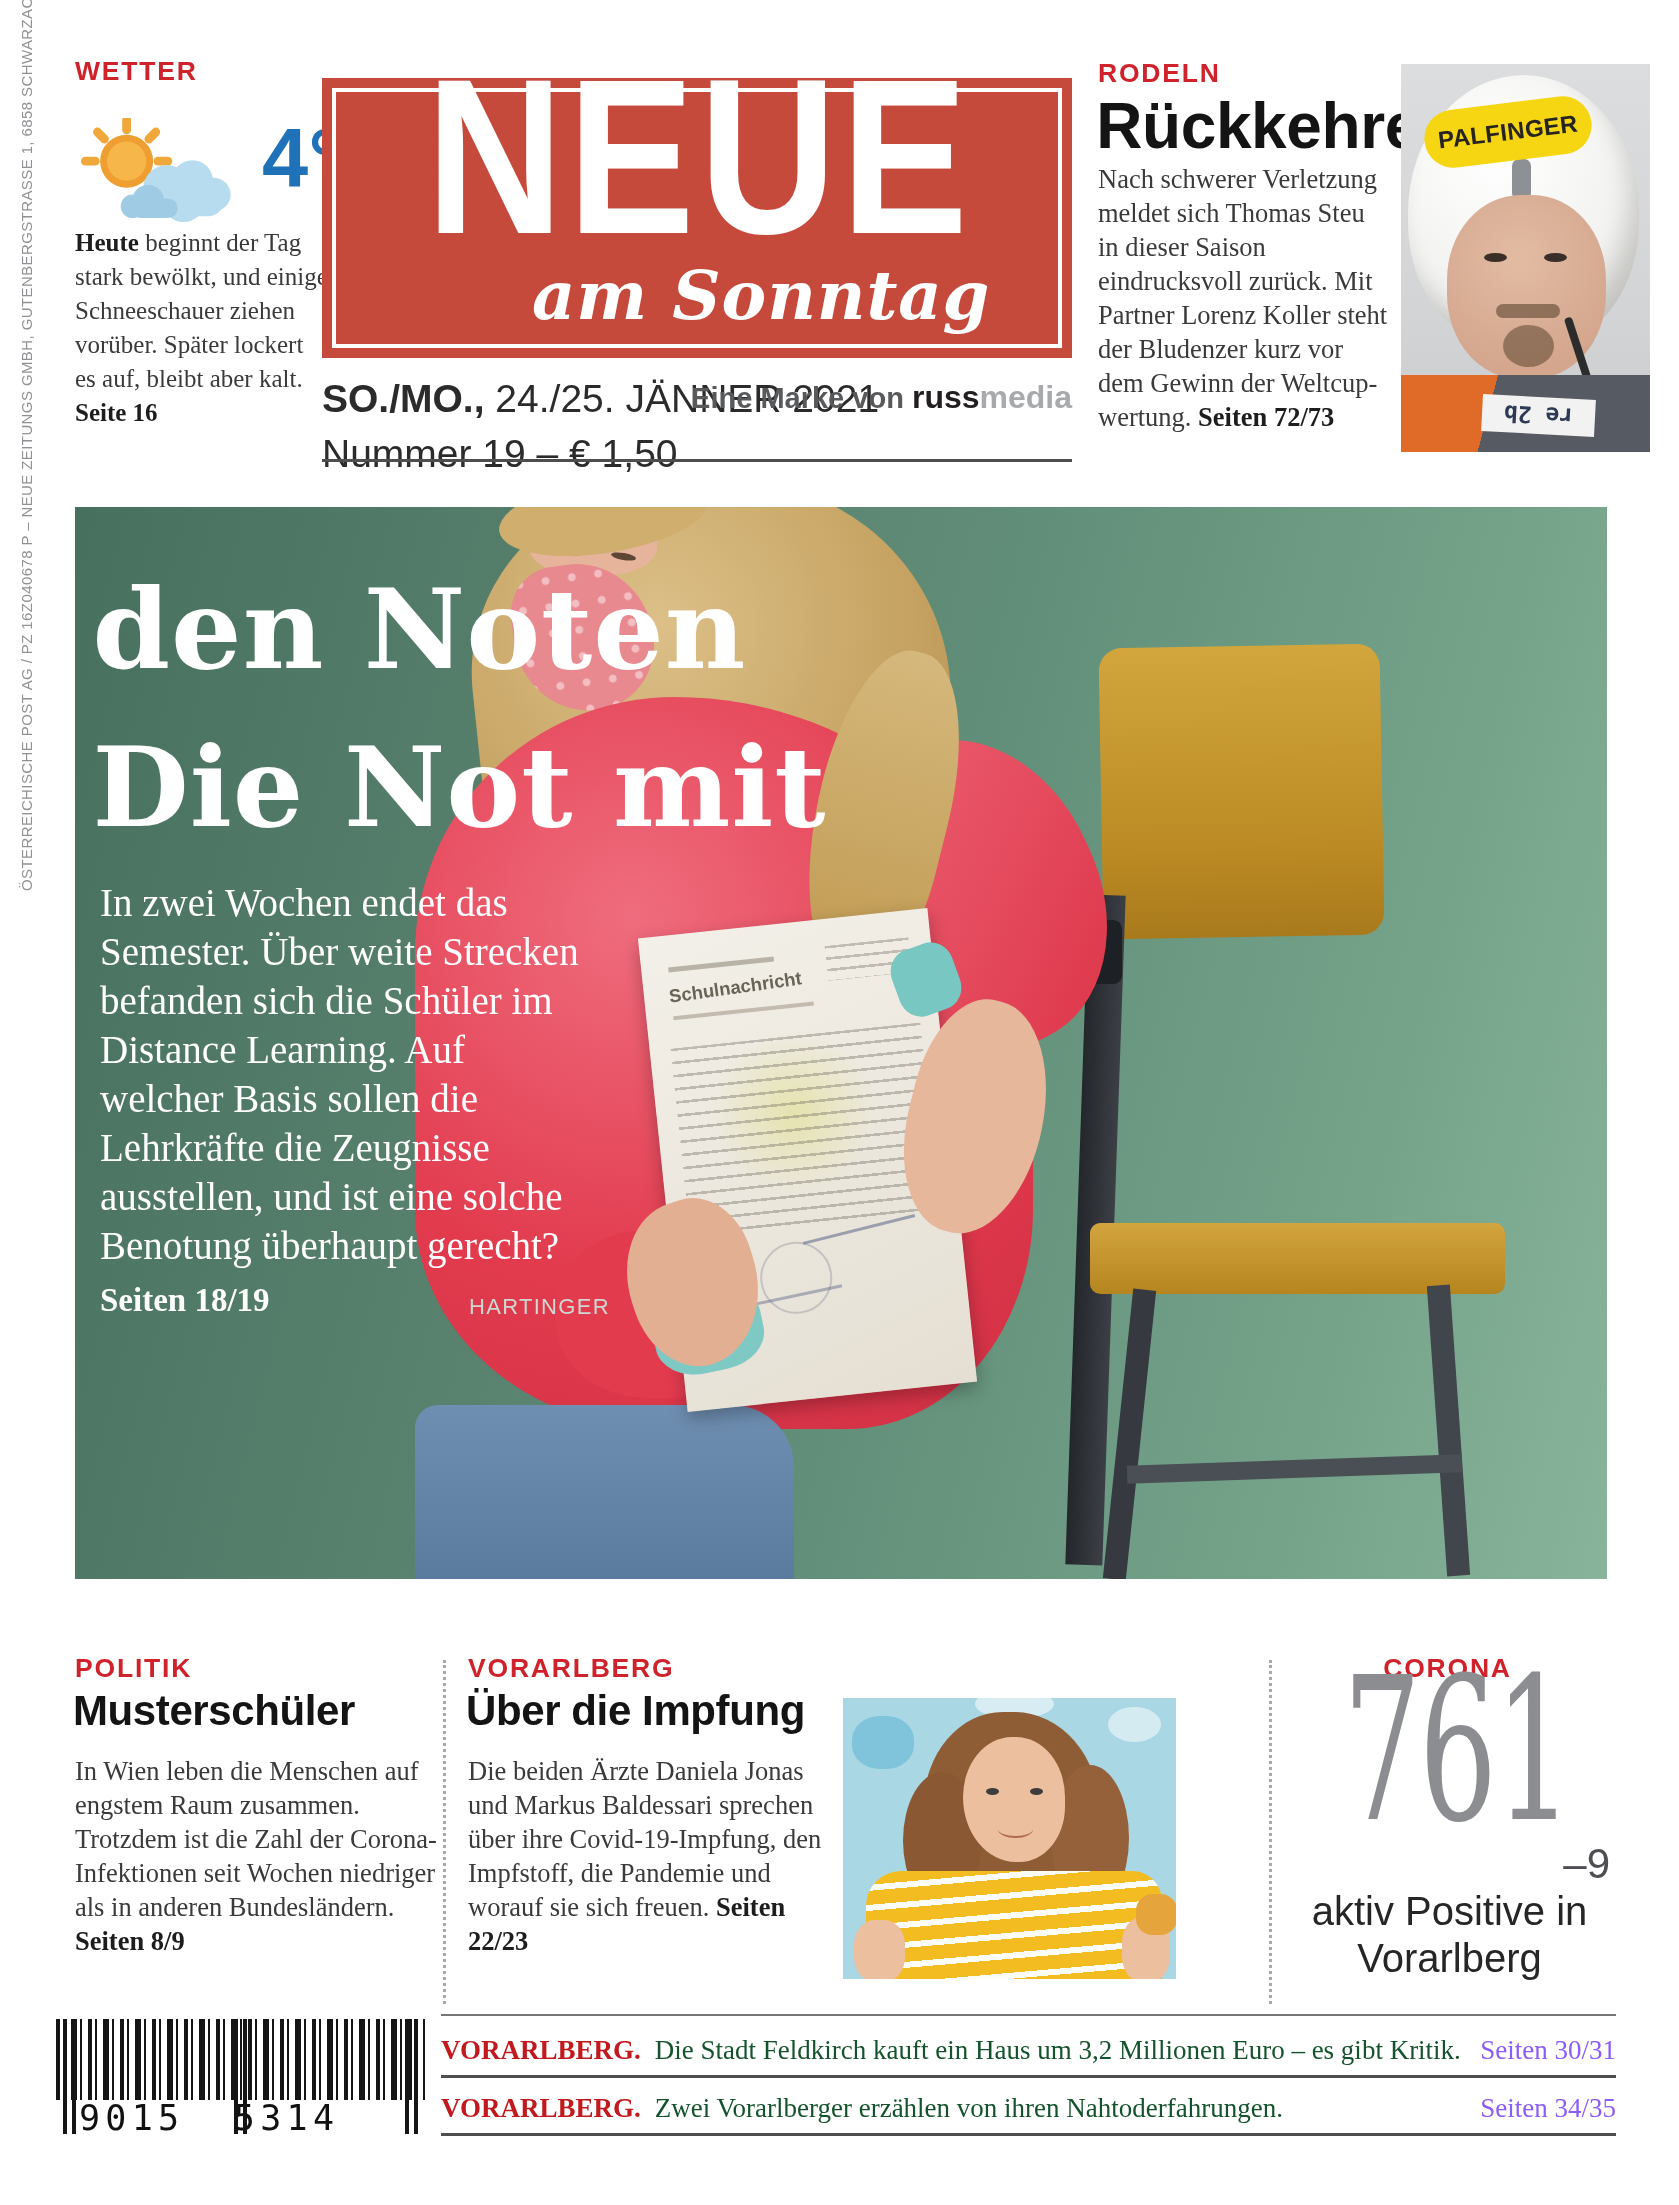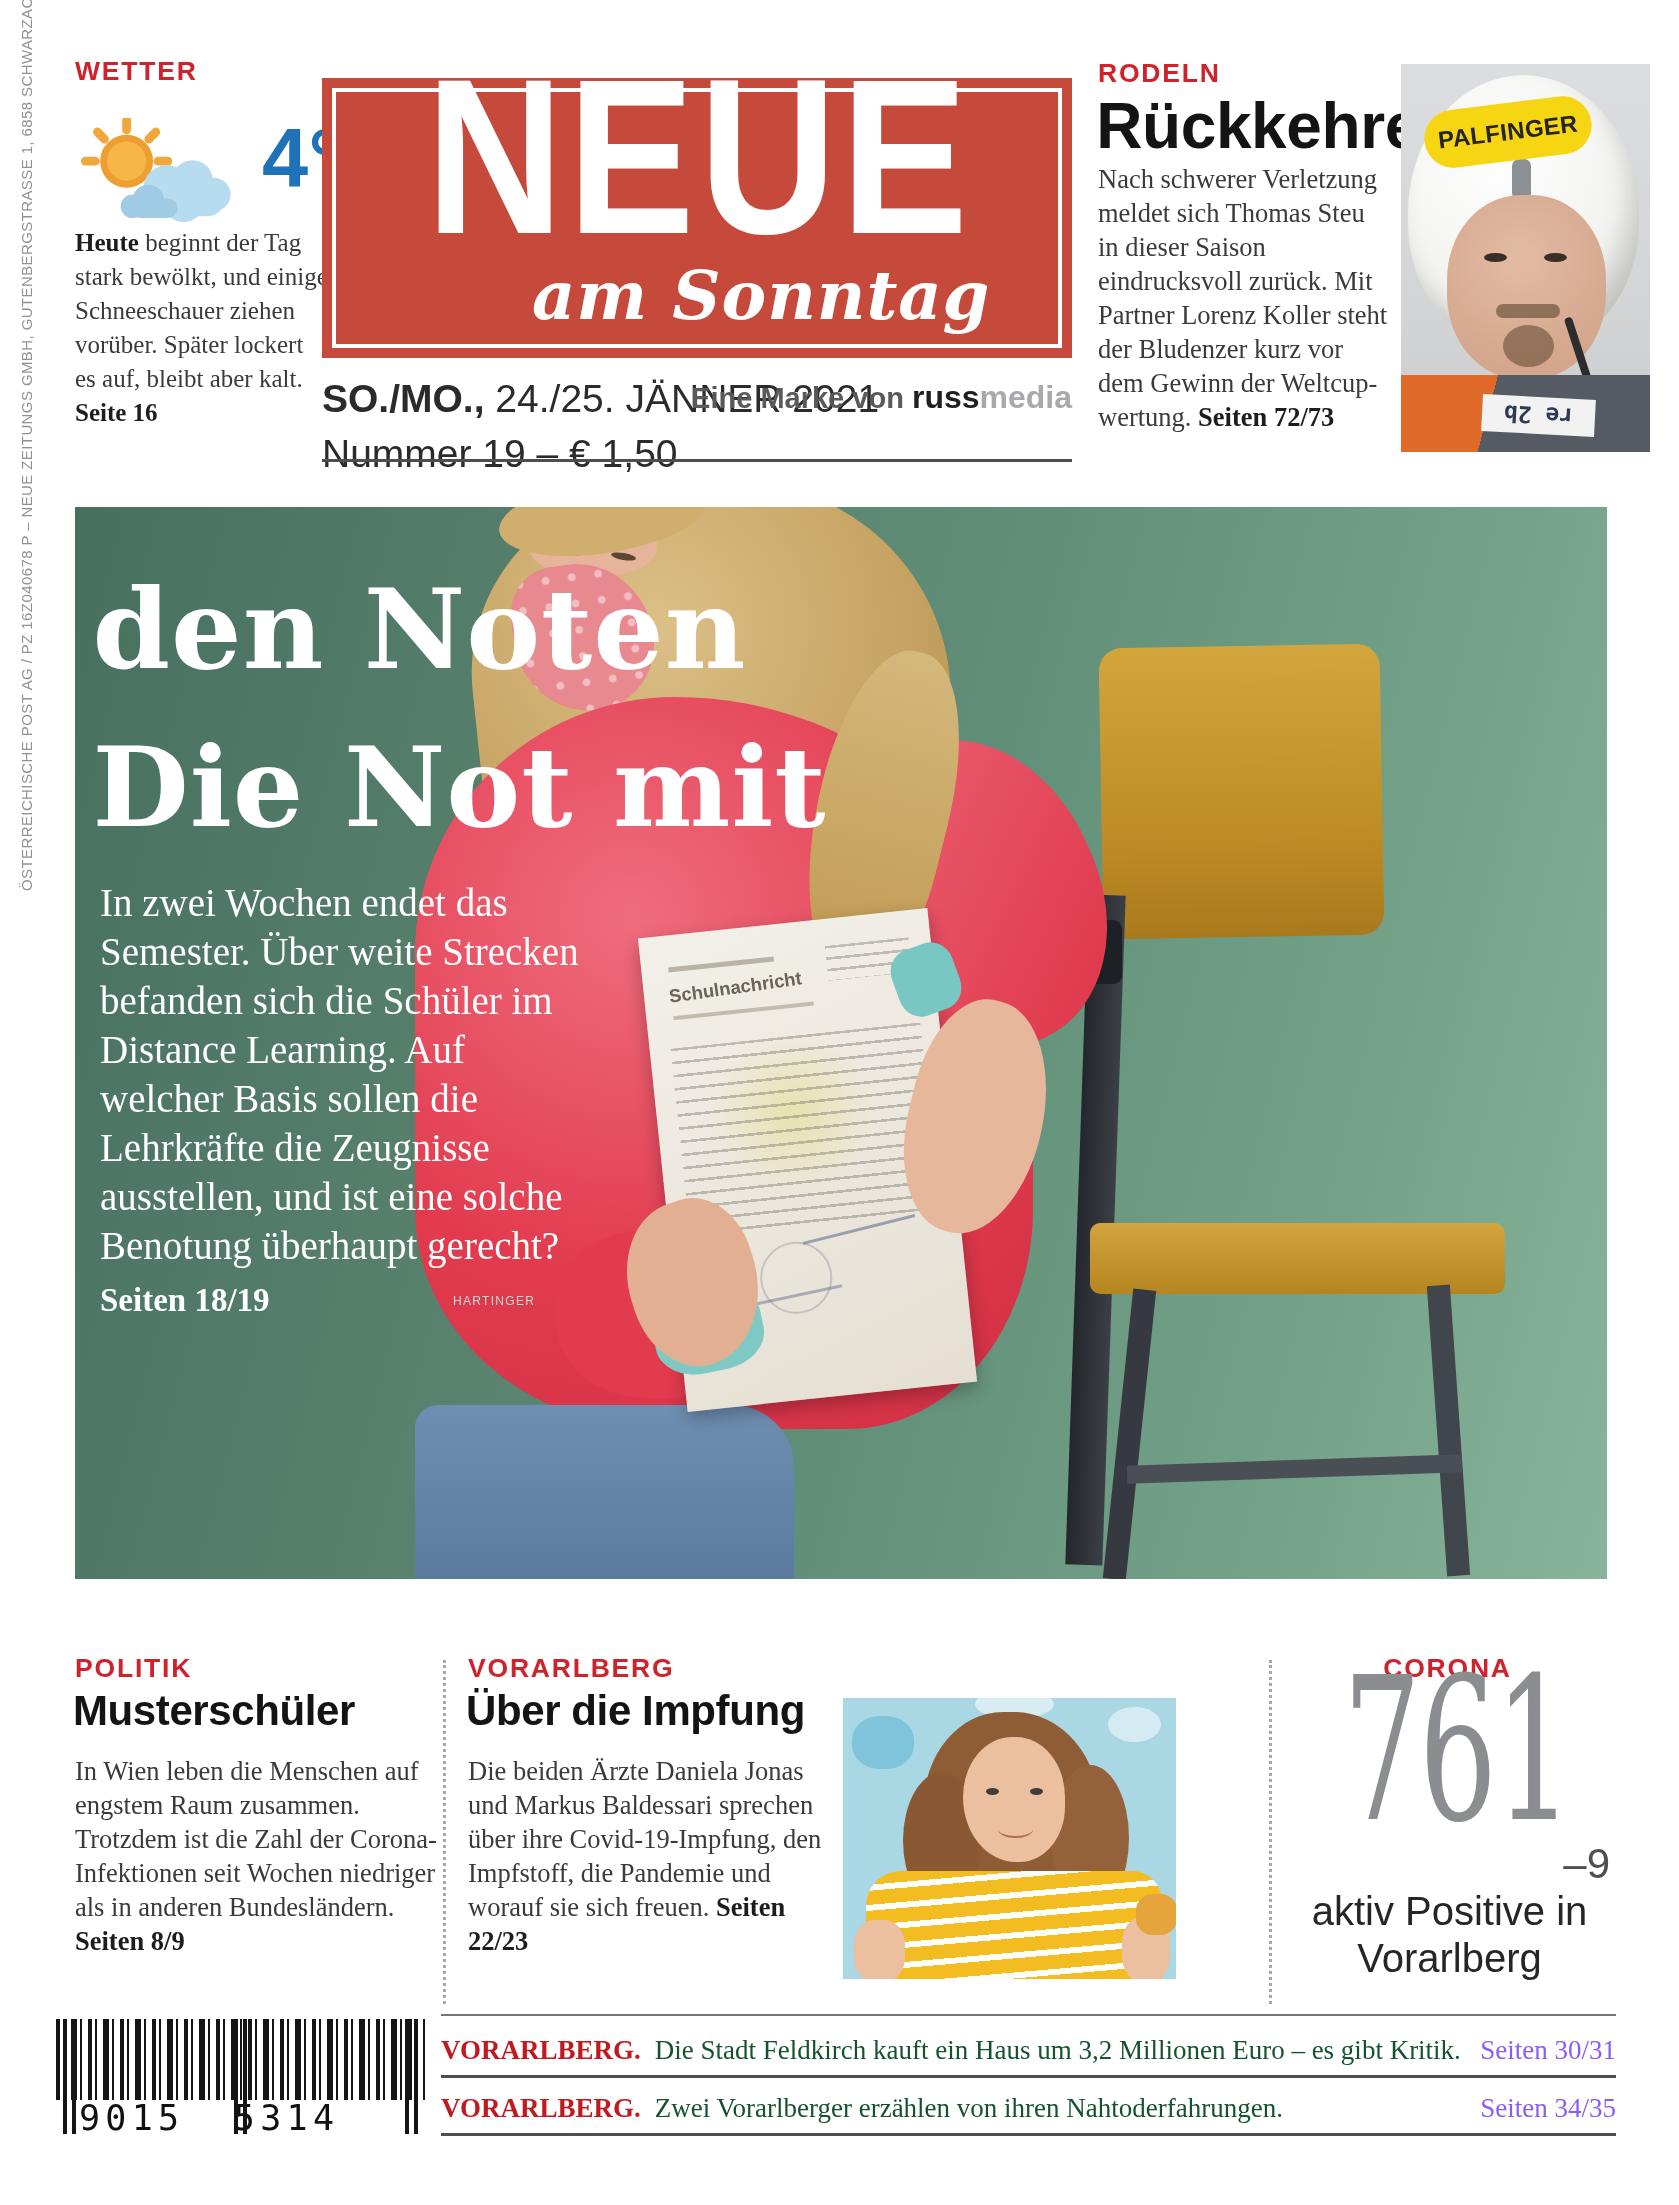--- a/index.html
+++ b/index.html
@@ -173,21 +173,21 @@
   <div class="abs" style="left:578px;top:781px;width:110px;height:84px;background:#7fc9c4;border-radius:40%;transform:rotate(-12deg)"></div>
   <div class="abs" style="left:554px;top:693px;width:129px;height:166px;background:#e2af93;transform:rotate(-18deg);
               border-radius:50% 40% 55% 45%"></div>
 
   <div class="abs headline-main" style="left:17.6px;top:44px;width:865px">
     <div>den Noten</div>
     <div>Die Not mit</div>
   </div>
   <p class="abs lead-main" style="left:25px;top:371px;width:494px">In zwei Wochen endet das Semester. Über weite Strecken befanden sich die Schüler im Distance Learning. Auf welcher Ba­sis sollen die Lehrkräfte die Zeugnisse ausstellen, und ist eine solche Beno­tung überhaupt gerecht?</p>
   <div class="abs" style="left:25px;top:775px;font:700 33px 'Liberation Serif',serif;color:#fff">Seiten 18/19</div>
-  <div class="abs sans" style="left:378px;top:787px;font-size:12px;letter-spacing:1.3px;color:#cfd8d2">HARTINGER</div>
+  <div class="abs sans" style="left:394px;top:787px;font-size:22px;letter-spacing:1.3px;color:#cfd8d2">HARTINGER</div>
 </div>
 
 <div class="abs kicker" style="left:75px;top:1655px">POLITIK</div>
 <div class="abs subhead" style="left:73px;top:1690px">Musterschüler</div>
 <p class="abs story" style="left:75px;top:1754px;width:363px">
   <span>In Wien leben die Men­schen auf engstem Raum zusammen. Trotzdem ist die Zahl der Corona-Infektionen seit Wochen niedriger als in anderen Bundesländern. </span><b>Seiten 8/9</b>
 </p>
 
 <div class="abs dotted-sep" style="left:443px;top:1660px;height:344px"></div>
 

